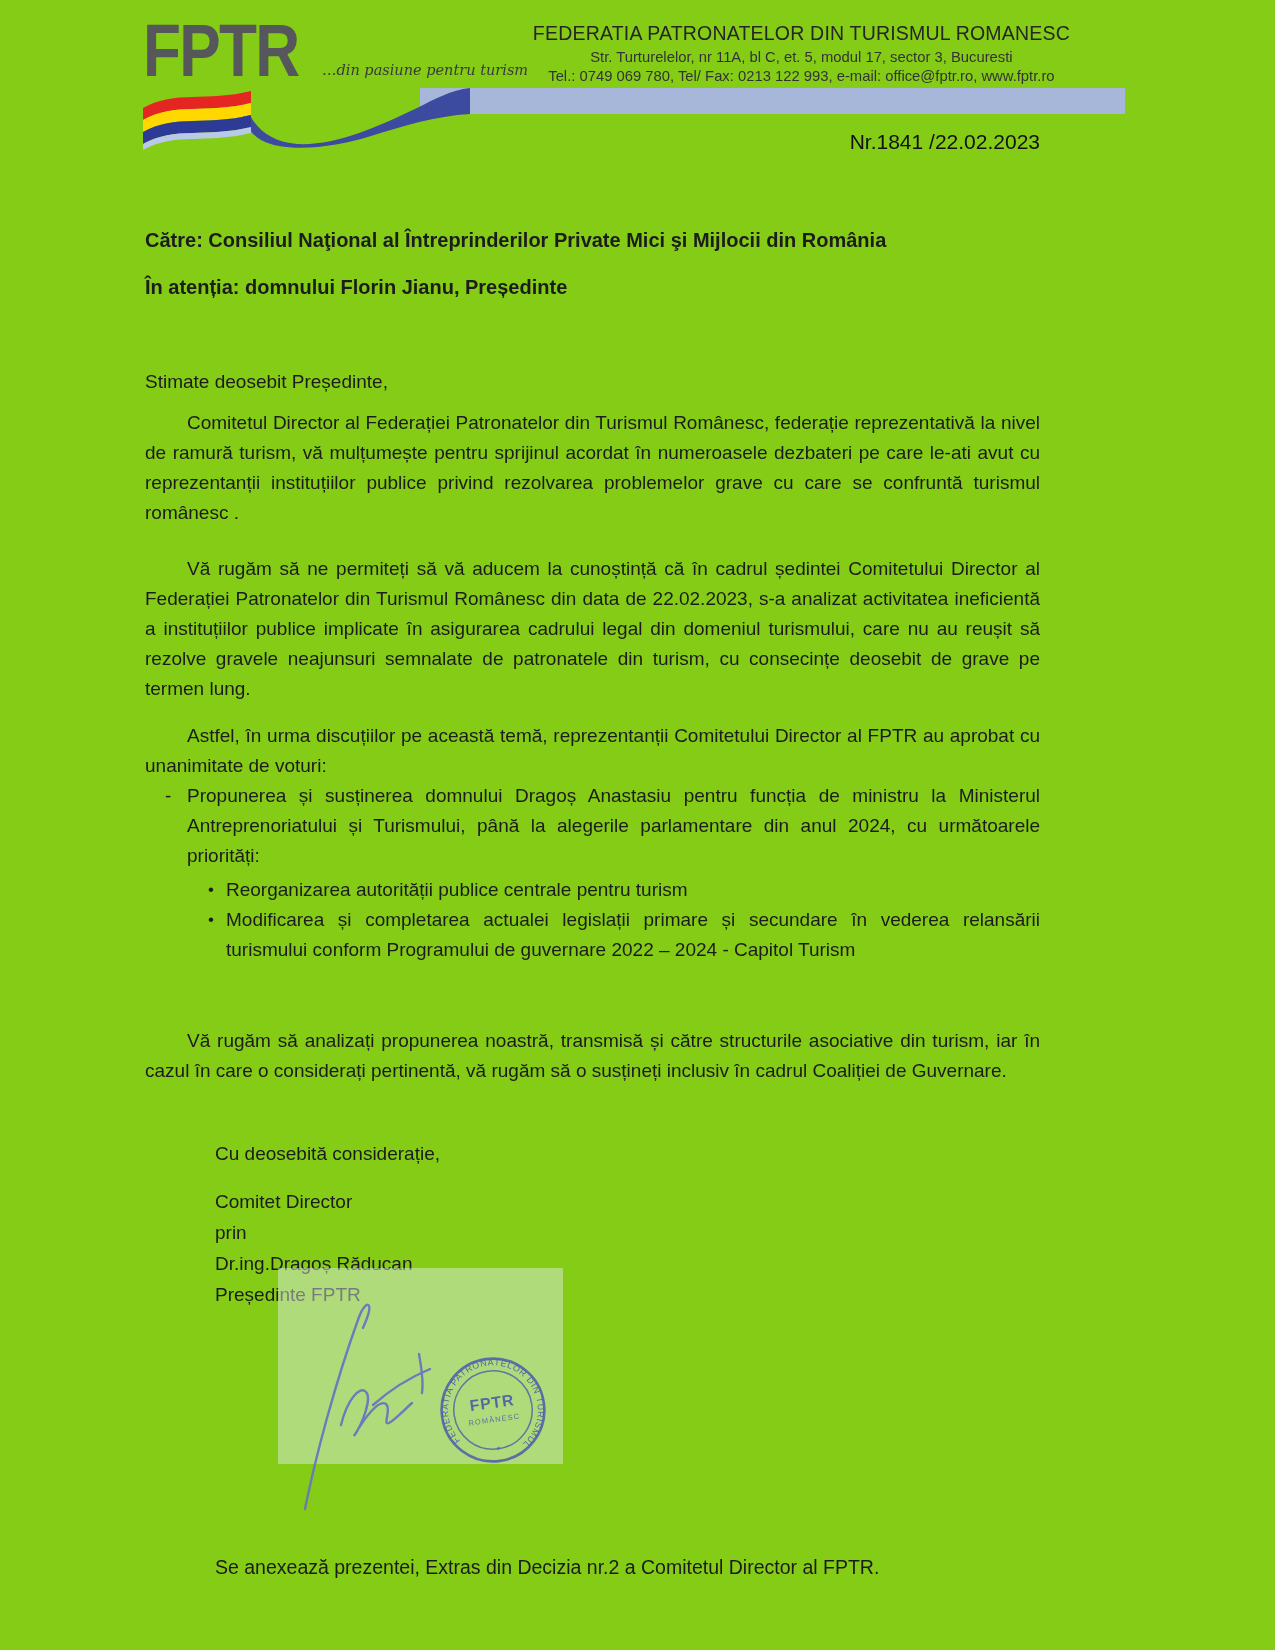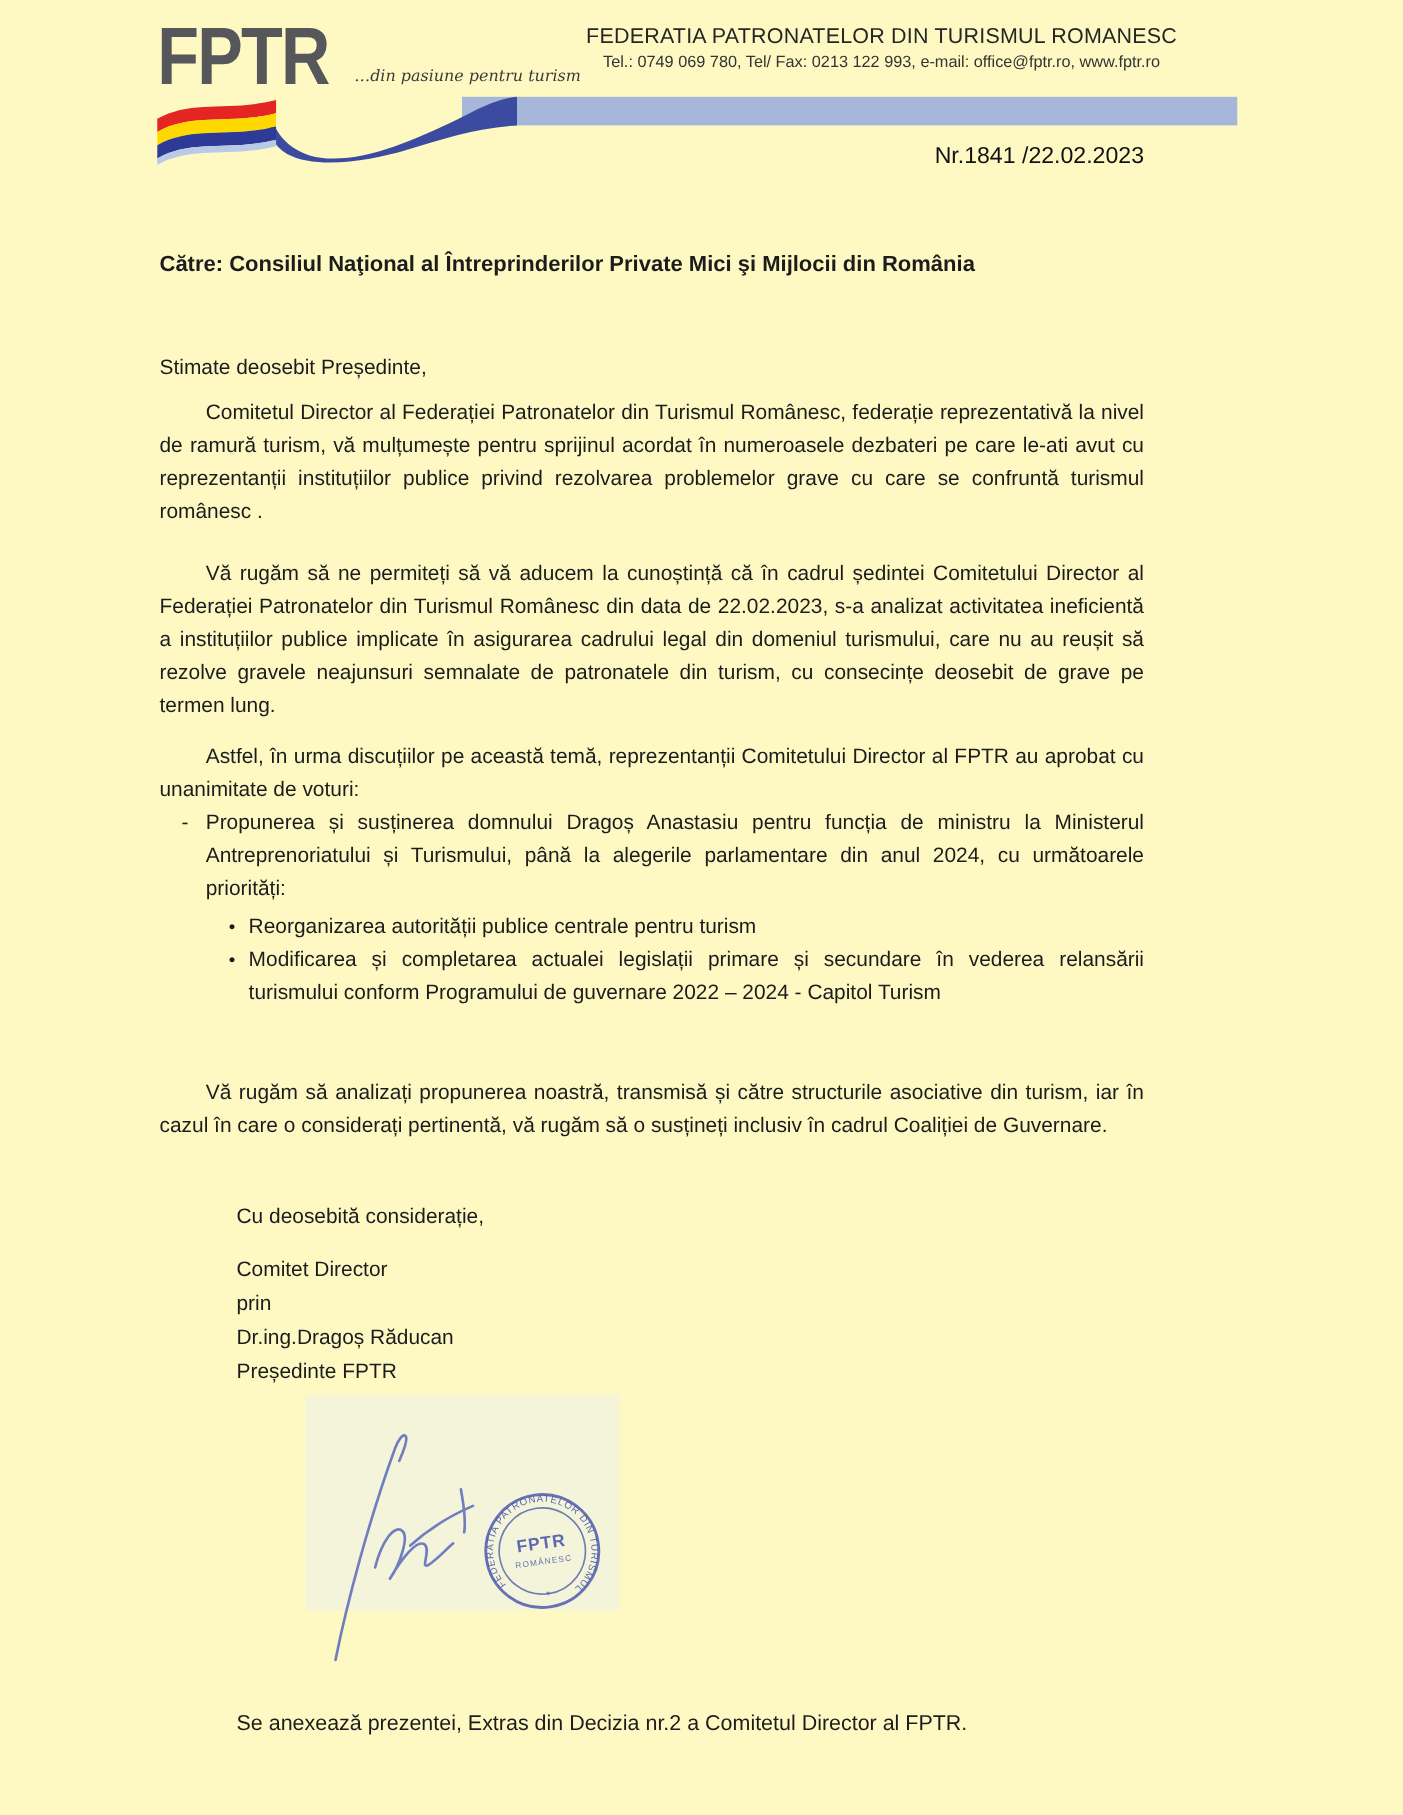--- a/index.html
+++ b/index.html
@@ -1,20 +1,20 @@
 <!DOCTYPE html>
 <html lang="ro"><head>
 <meta charset="utf-8">
 <style>
   html,body{margin:0;padding:0;background:#e8e8e8;}
   .page{
     position:relative;
     width:1275px;height:1650px;
     margin:0 auto;
-    background:#fef9c3;
+    background:#84cc16;
     font-family:"Liberation Sans", sans-serif;
     color:#1c1c1c;
     overflow:hidden;
   }
   
   .logo{
     position:absolute;left:143px;top:14px;
     font-size:74px;font-weight:bold;letter-spacing:-2px;
     color:#55575a;
     transform:scaleX(0.84);transform-origin:left top;
@@ -79,36 +79,38 @@
 </head>
 <body>
 
 <div class="page">
 
   <div class="logo">FPTR</div>
   <div class="tagline">…din pasiune pentru turism</div>
 
   <div class="org-block">
     <div class="org-name">FEDERATIA PATRONATELOR DIN TURISMUL ROMANESC</div>
+    <div class="org-line">Str. Turturelelor, nr 11A, bl C, et. 5, modul 17, sector 3, Bucuresti</div>
     <div class="org-line">Tel.: 0749 069 780, Tel/ Fax: 0213 122 993, e-mail: office@fptr.ro, www.fptr.ro</div>
   </div>
 
   <svg class="ribbon-svg" viewBox="0 0 990 80" aria-hidden="true">
     <rect x="285" y="12" width="705" height="26" fill="#a7b7da"></rect>
     <path d="M110,26 C116,50 134,66 162,68 C200,70 240,52 282,32 C300,23 316,14 335,12 L335,38 C300,40 268,50 236,60 C200,71 152,78 126,64 C112,56 106,40 108,28 Z" fill="#3c4b9f"></path>
     <path d="M8,32 C40,14 72,26 116,15 L116,27 C72,38 40,26 8,44 Z" fill="#e42522"></path>
     <path d="M8,44 C40,26 72,38 116,27 L116,39 C72,50 40,38 8,56 Z" fill="#ffd800"></path>
     <path d="M8,56 C40,38 72,50 116,39 L116,51 C72,62 40,50 8,68 Z" fill="#2e3b96"></path>
     <path d="M8,68 C40,50 72,62 116,51 L116,57 C72,68 40,56 8,74 Z" fill="#b9c9e8"></path>
   </svg>
 
   <div class="ref-number">Nr.1841 /22.02.2023</div>
 
   <div class="content">
     <p class="bold-line">Către: Consiliul Naţional al Întreprinderilor Private Mici şi Mijlocii din România</p>
+    <p class="bold-line attention">În atenția: domnului Florin Jianu, Președinte</p>
 
     <p class="salutation">Stimate deosebit Președinte,</p>
 
     <p class="para p1">Comitetul Director al Federației Patronatelor din Turismul Românesc, federație reprezentativă la nivel de ramură turism, vă mulțumește pentru sprijinul acordat în numeroasele dezbateri pe care le-ati avut cu reprezentanții instituțiilor publice privind rezolvarea problemelor grave cu care se confruntă turismul românesc .</p>
     <p class="para p2">Vă rugăm să ne permiteți să vă aducem la cunoștință că în cadrul ședintei Comitetului Director al Federației Patronatelor din Turismul Românesc din data de 22.02.2023, s-a analizat activitatea ineficientă a instituțiilor publice implicate în asigurarea cadrului legal din domeniul turismului, care nu au reușit să rezolve gravele neajunsuri semnalate de patronatele din turism, cu consecințe deosebit de grave pe termen lung.</p>
     <p class="para p3">Astfel, în urma discuțiilor pe această temă, reprezentanții Comitetului Director al FPTR au aprobat cu unanimitate de voturi:</p>
 
     <div class="dash-row">
       <span class="dash-marker">-</span>
       <p class="dash-text">Propunerea și susținerea domnului Dragoș Anastasiu pentru funcția de ministru la Ministerul Antreprenoriatului și Turismului, până la alegerile parlamentare din anul 2024, cu următoarele priorități:</p>

